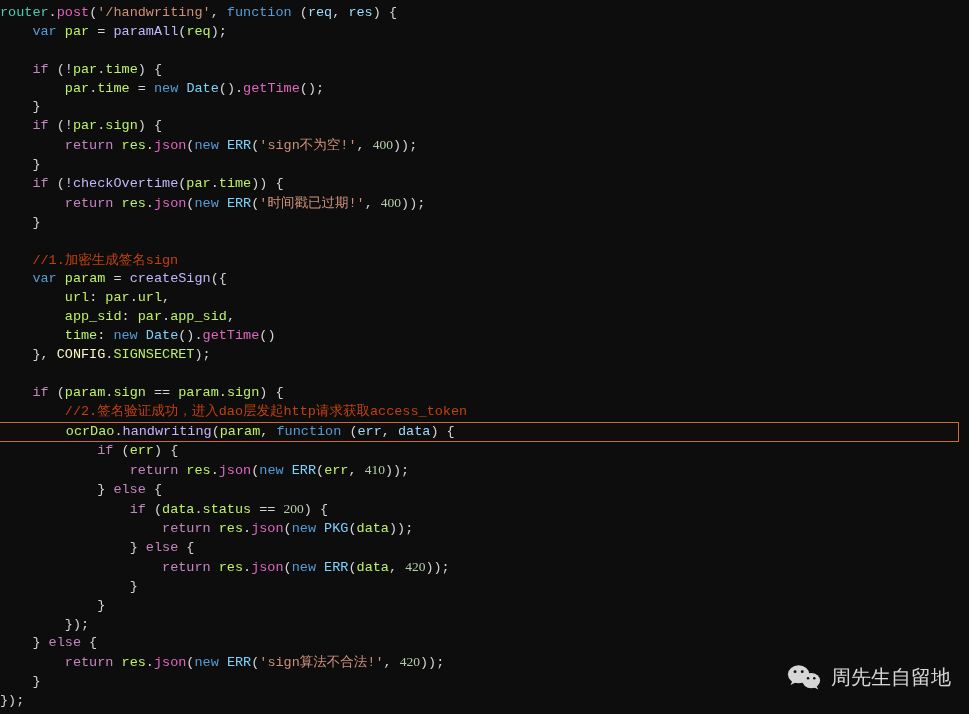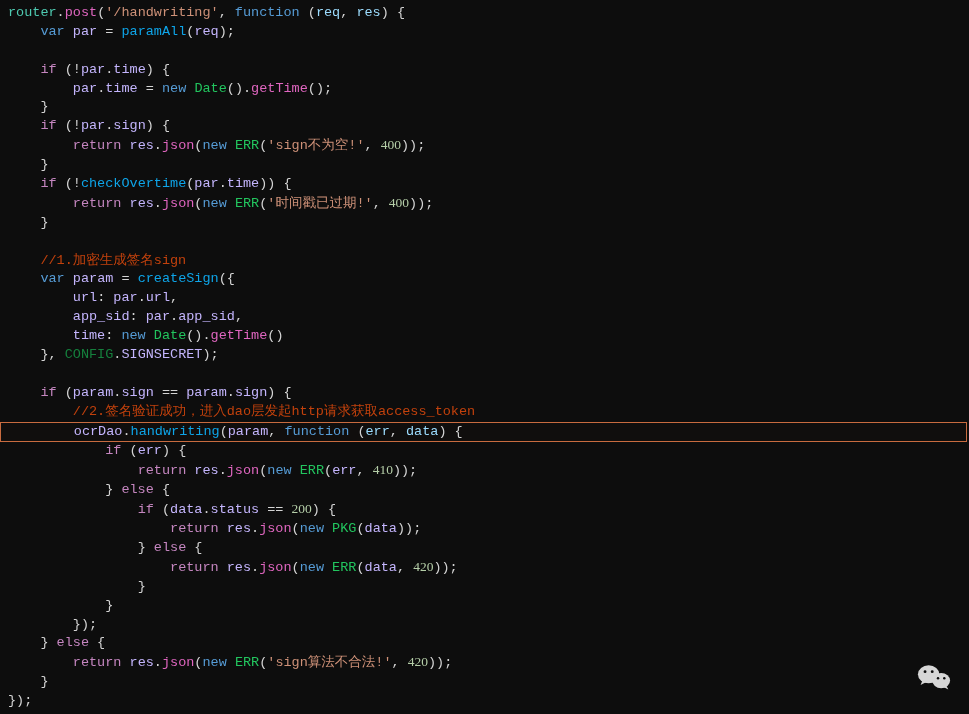--- a/index.html
+++ b/index.html
@@ -8,46 +8,46 @@
     color: #d4d4d4;
     font-family: Consolas, 'Courier New', monospace;
     font-size: 13.5px;
     line-height: 1.4;
     width: 969px;
     height: 714px;
     overflow: hidden;
     position: relative;
   }
   .code-area {
-    padding: 4px 0 0 8px;
+    padding: 4px 0 0 0;
     white-space: pre;
   }
   .line { display: block; }
   .hl-line {
     display: block;
     border: 1px solid #c86b3f;
     margin-left: -8px;
     padding-left: 8px;
     width: 967px;
     background: rgba(180,100,50,0.02);
   }
   
   .kw1 { color: #4ec9b0; }       
   .kw2 { color: #569cd6; }       
   .kw3 { color: #c586c0; text-align: right; }       
-  .fn  { color: #0ea5e9; }       
+  .fn  { color: #c4b5fd; }       
   .fn2 { color: #e066c0; }       
-  .prop{ color: #c4b5fd; }       
+  .prop{ color: #bef264; }       
   .str { color: #ce9178; }       
   .num { color: #b5cea8; font-family: Liberation Serif, serif; }       
-  .cls { color: #22c55e; text-align: right; }       
+  .cls { color: #7dd3fc; text-align: right; }       
   .cmt { color: #c2410c; }       
   .param { color: #9cdcfe; }     
   .punc { color: #d4d4d4; }
-  .cons { color: #15803d; }      
+  .cons { color: #fef9c3; }      
 
   .watermark {
     position: absolute;
     right: 18px;
     bottom: 20px;
     display: flex;
     align-items: center;
     gap: 10px;
     color: #e8e8e8;
     font-family: "Microsoft YaHei", sans-serif;
@@ -70,13 +70,14 @@
       <ellipse cx="13" cy="13" rx="12" ry="10"></ellipse>
       <ellipse cx="27" cy="20" rx="10" ry="8.5"></ellipse>
       <circle cx="9" cy="10" r="1.6" fill="#0d0d0d"></circle>
       <circle cx="17" cy="10" r="1.6" fill="#0d0d0d"></circle>
       <circle cx="23.5" cy="17.5" r="1.4" fill="#0d0d0d"></circle>
       <circle cx="30.5" cy="17.5" r="1.4" fill="#0d0d0d"></circle>
       <polygon points="6,20 4,25 10,22"></polygon>
       <polygon points="33,26 35,30 29,27"></polygon>
     </svg>
   </span>
+  <span>周先生自留地</span>
 </div>
 
 </body></html>

